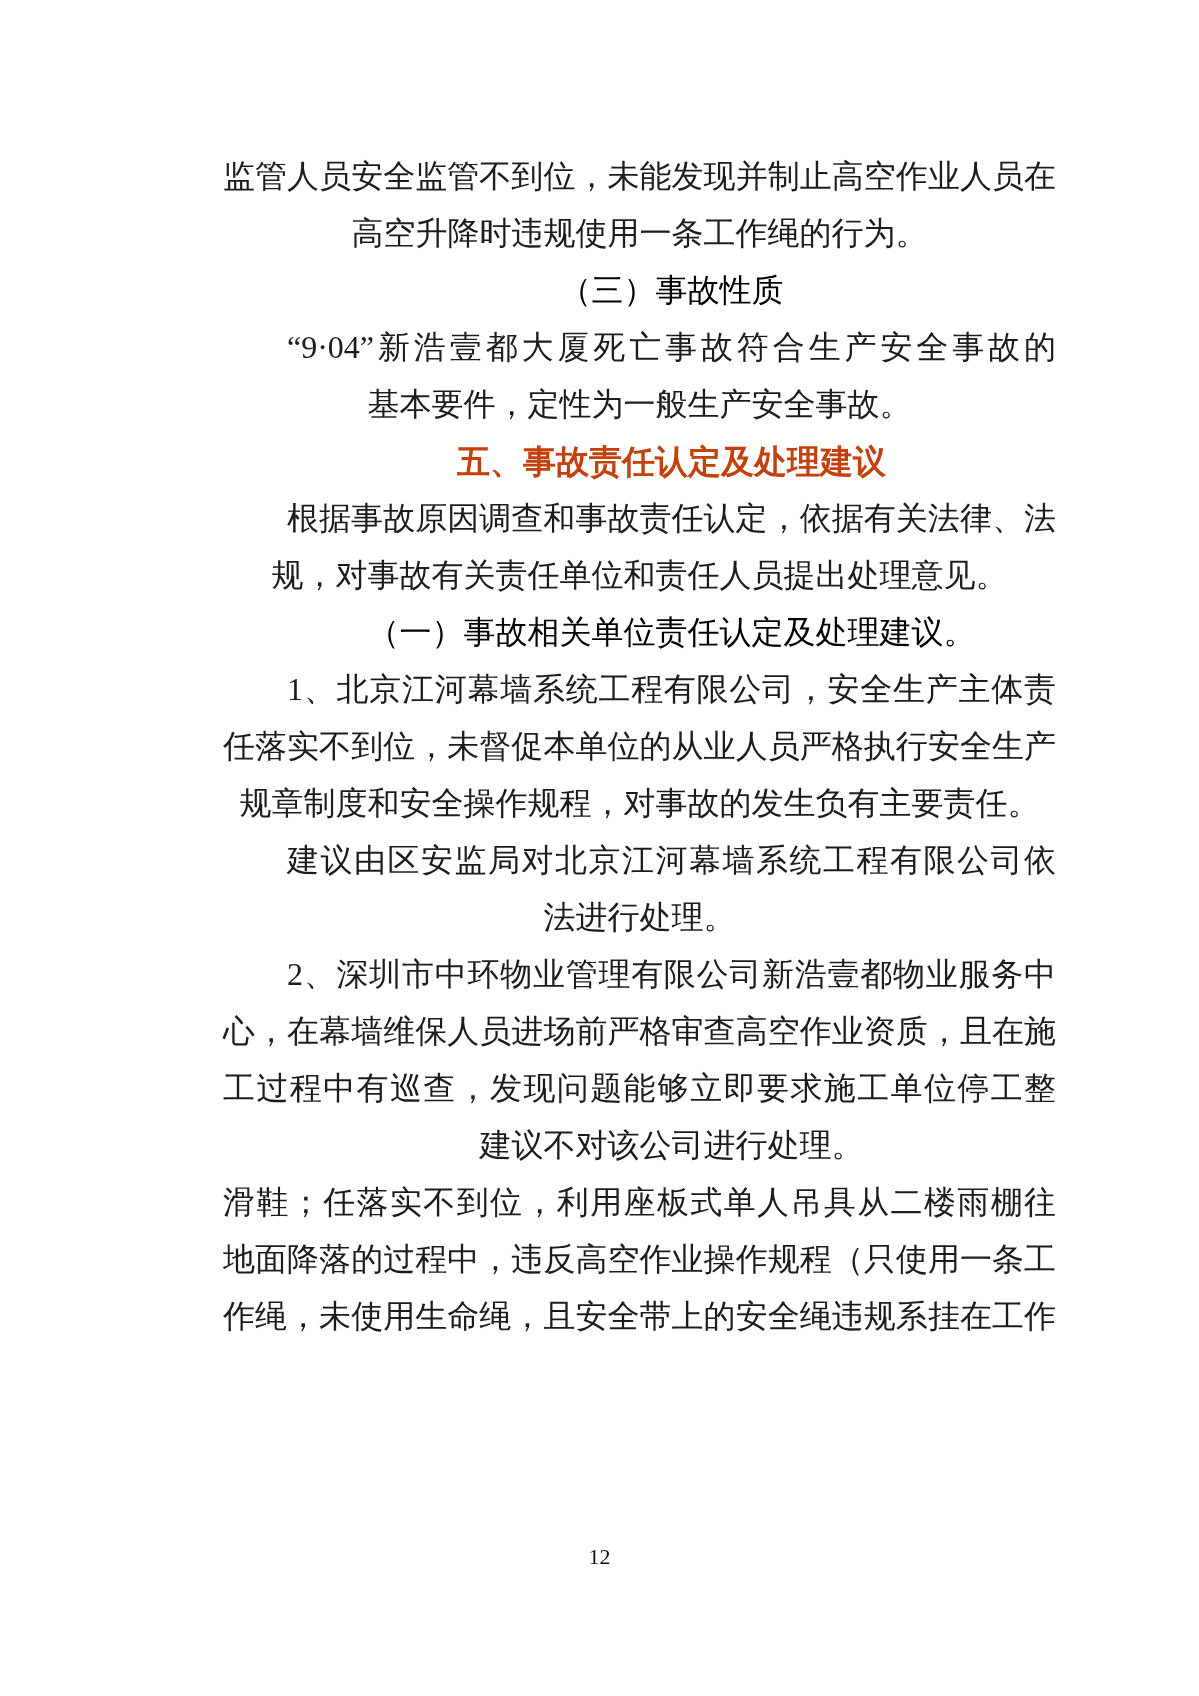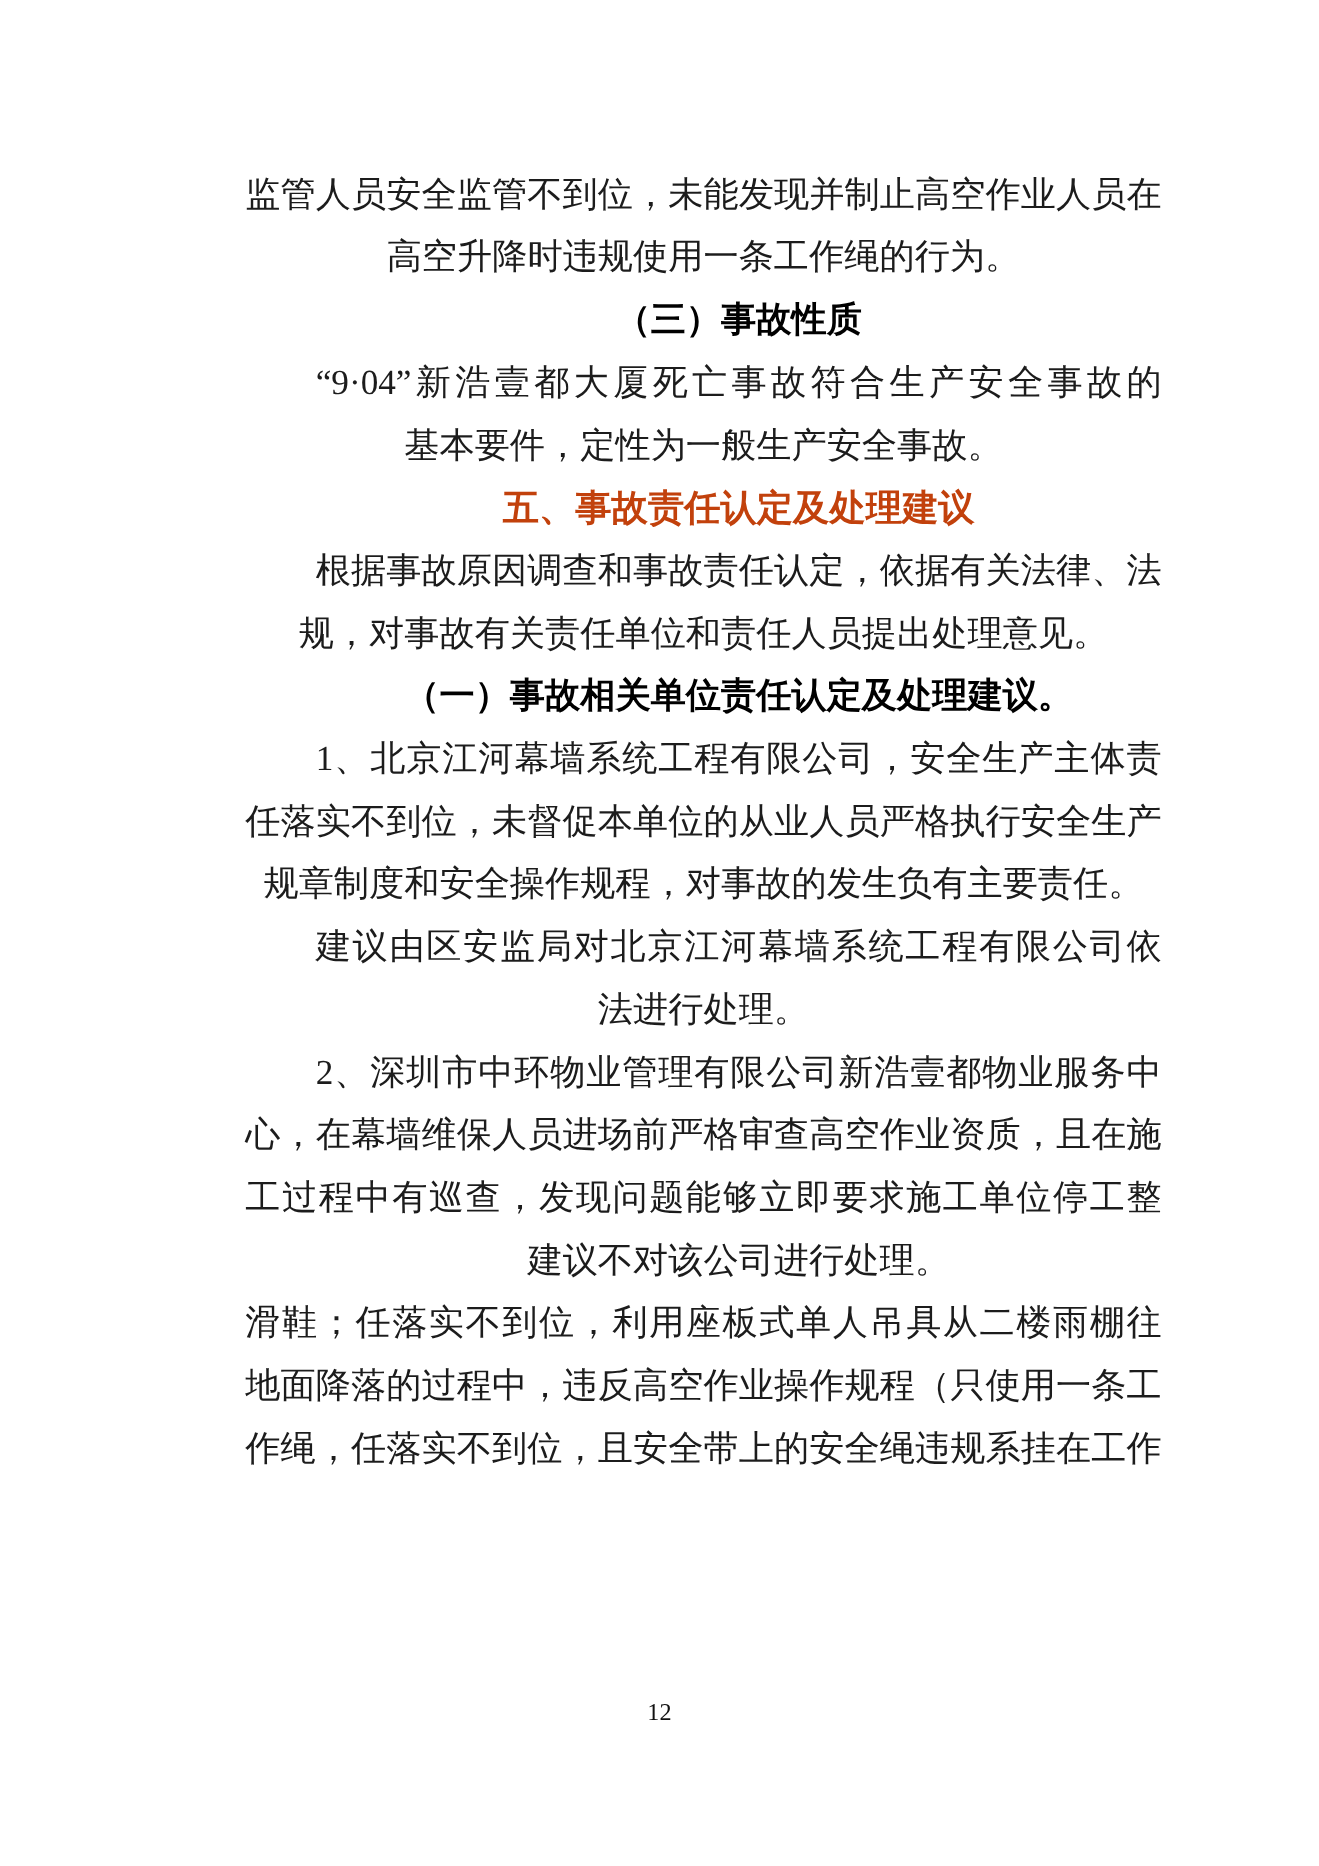--- a/index.html
+++ b/index.html
@@ -26,21 +26,21 @@
     font-size: 32px;
     white-space: nowrap;
     text-align: center;
   }
   .ind { text-indent: 64px; }
   .just {
     text-align: justify;
     text-align-last: justify;
   }
   .hsub {
-    font-weight: bold;
+    font-weight: normal;
     color: #000000;
   }
   .hmain {
     font-family: "Liberation Sans", "DejaVu Sans", sans-serif;
     font-weight: bold;
     color: #c2410c;
     font-size: 33px;
   }
   .page-number {
     position: absolute;
@@ -71,16 +71,16 @@
     <div class="ln just">任落实不到位，未督促本单位的从业人员严格执行安全生产</div>
     <div class="ln">规章制度和安全操作规程，对事故的发生负有主要责任。</div>
     <div class="ln ind just">建议由区安监局对北京江河幕墙系统工程有限公司依</div>
     <div class="ln">法进行处理。</div>
     <div class="ln ind just">2、深圳市中环物业管理有限公司新浩壹都物业服务中</div>
     <div class="ln just">心，在幕墙维保人员进场前严格审查高空作业资质，且在施</div>
     <div class="ln just">工过程中有巡查，发现问题能够立即要求施工单位停工整</div>
     <div class="ln ind">建议不对该公司进行处理。</div>
     <div class="ln just">滑鞋；任落实不到位，利用座板式单人吊具从二楼雨棚往</div>
     <div class="ln just">地面降落的过程中，违反高空作业操作规程（只使用一条工</div>
-    <div class="ln just">作绳，任落实不到位，且安全带上的安全绳违规系挂在工作</div>
+    <div class="ln just">作绳，未使用生命绳，且安全带上的安全绳违规系挂在工作</div>
   </main>
   <div class="page-number">12</div>
 </div>
 
 </body></html>

